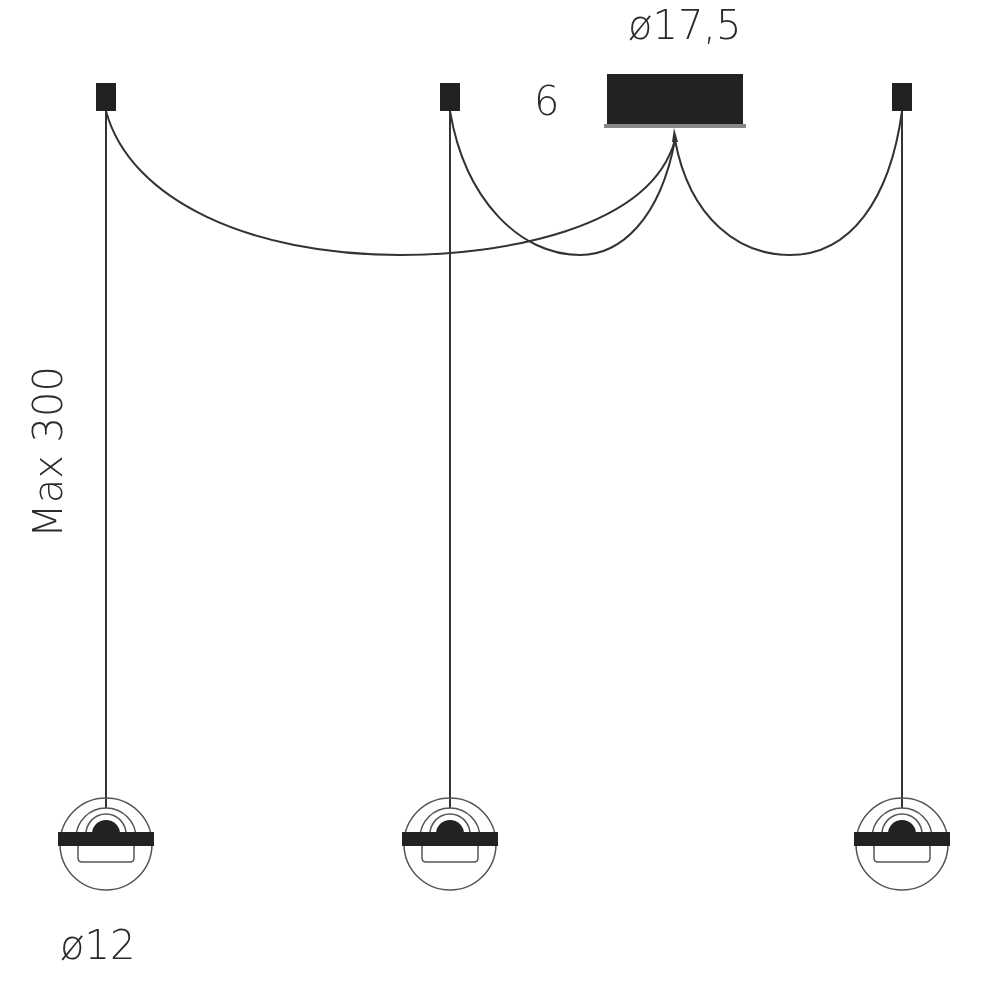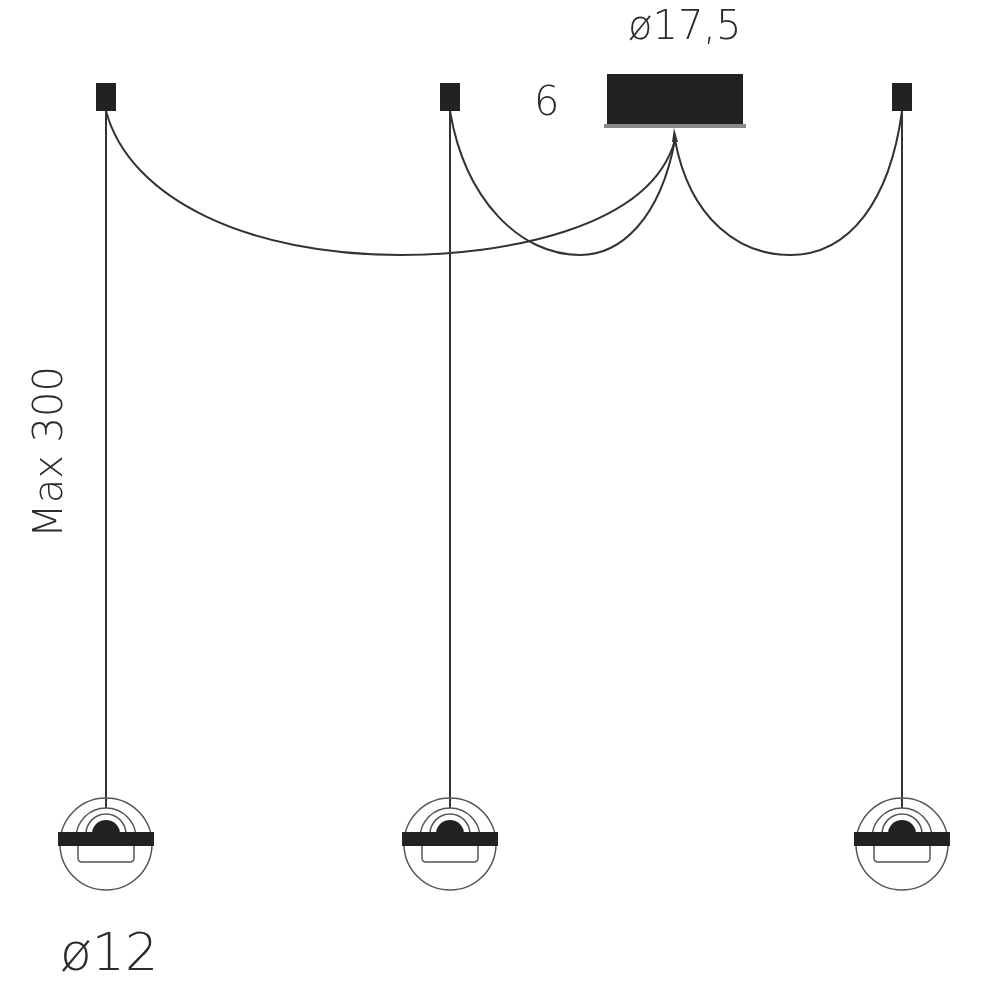--- a/index.html
+++ b/index.html
@@ -3,21 +3,21 @@
   <meta charset="utf-8">
   <style>
     html, body { margin: 0; padding: 0; background: #ffffff; }
     body { width: 984px; height: 985px; position: relative; overflow: hidden;
            font-family: "DejaVu Sans", sans-serif; }
     svg { position: absolute; left: 0; top: 0; }
     .dim { position: absolute; color: #2b2b2b; font-family: "DejaVu Sans", sans-serif;
            font-weight: 300; white-space: nowrap; }
     #dim-top { left: 600px; top: 2px; font-size: 40px; margin-left: 28px; }
     #dim-height { left: 534px; top: 78px; font-size: 40px; }
-    #dim-bottom { left: 60px; top: 922px; font-size: 52px; }
+    #dim-bottom { left: 60px; top: 922px; font-size: 40px; }
     #dim-drop { left: 48px; top: 452px; font-size: 40px; transform: translate(-50%, -50%) rotate(-90deg); }
   </style>
 </head>
 <body>
 
 <svg width="984" height="985" viewBox="0 0 984 985" xmlns="http://www.w3.org/2000/svg">
 
   <g>
     <rect x="607" y="74" width="136" height="50" fill="#222"></rect>
     <rect x="604" y="124" width="142" height="4" fill="#888"></rect>

